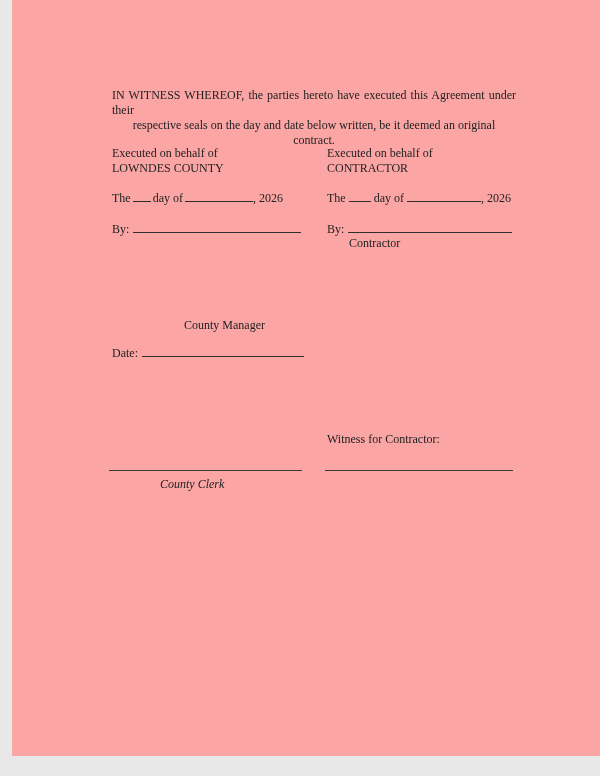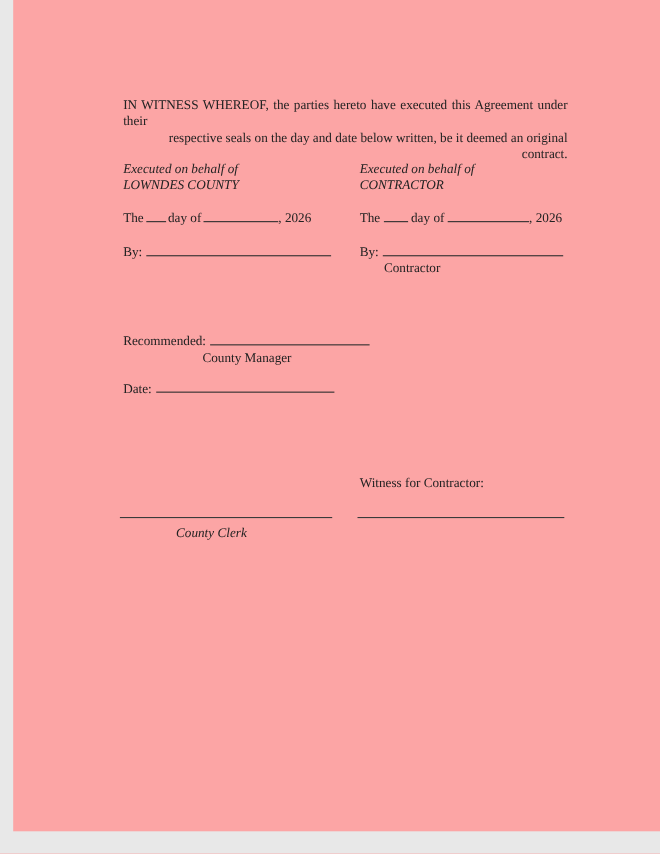--- a/index.html
+++ b/index.html
@@ -11,22 +11,22 @@
     background: #fca5a5;
     font-family: "Liberation Serif", "DejaVu Serif", serif;
     font-size: 12px;
     color: #222222;
     overflow: hidden;
     margin-left: 12px;
   }
   .abs { position: absolute; }
   .intro { left: 100px; top: 88px; width: 404px; line-height: 15px; }
   .intro-l1 { text-align: justify; text-align-last: justify; word-spacing: 1px; }
-  .intro-l2 { text-align: right; }
-  .exec-block { line-height: 15px; font-style: italic; }
+  .intro-l2 { text-align: center; }
+  .exec-block { line-height: 15px; }
   .exec-left { left: 100px; top: 146px; }
   .exec-right { left: 315px; top: 146px; }
   .date-left { left: 100px; top: 190px; }
   .date-right { left: 315px; top: 190px; }
   .by-left { left: 100px; top: 221px; }
   .by-right { left: 315px; top: 221px; }
   .title-left { left: 122px; top: 236px; line-height: 14px; }
   .title-right { left: 337px; top: 236px; }
   .recommended { left: 100px; top: 302px; }
   .county-manager { left: 172px; top: 318px; }
@@ -78,21 +78,20 @@
 
   <div class="abs by-left"><span>By:</span><span class="blank blank-by"></span></div>
 
   <div class="abs by-right"><span>By:</span><span class="blank blank-by-r"></span></div>
 
 
   <div class="abs title-right">
     <div>Contractor</div>
   </div>
 
-  <div class="abs recommended"><span>Recommended:</span><span class="blank blank-rec"></span></div>
 
   <div class="abs county-manager">County Manager</div>
 
   <div class="abs date-field"><span>Date:</span><span class="blank blank-datefield"></span></div>
 
 
   <div class="abs witness-right-label">Witness for Contractor:</div>
 
   <div class="abs sig-rule witness-rule-left"></div>
 

